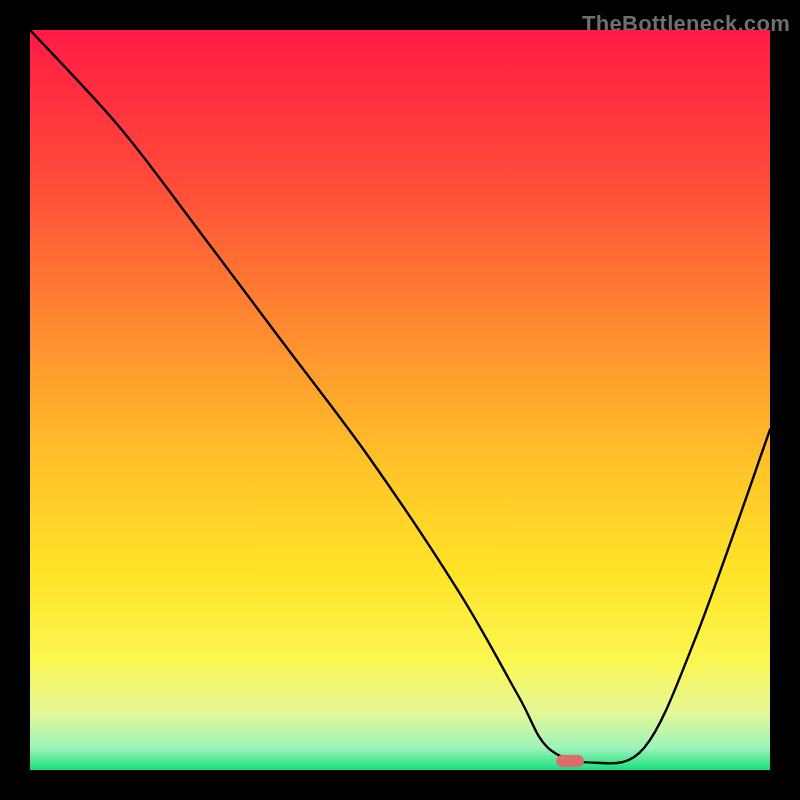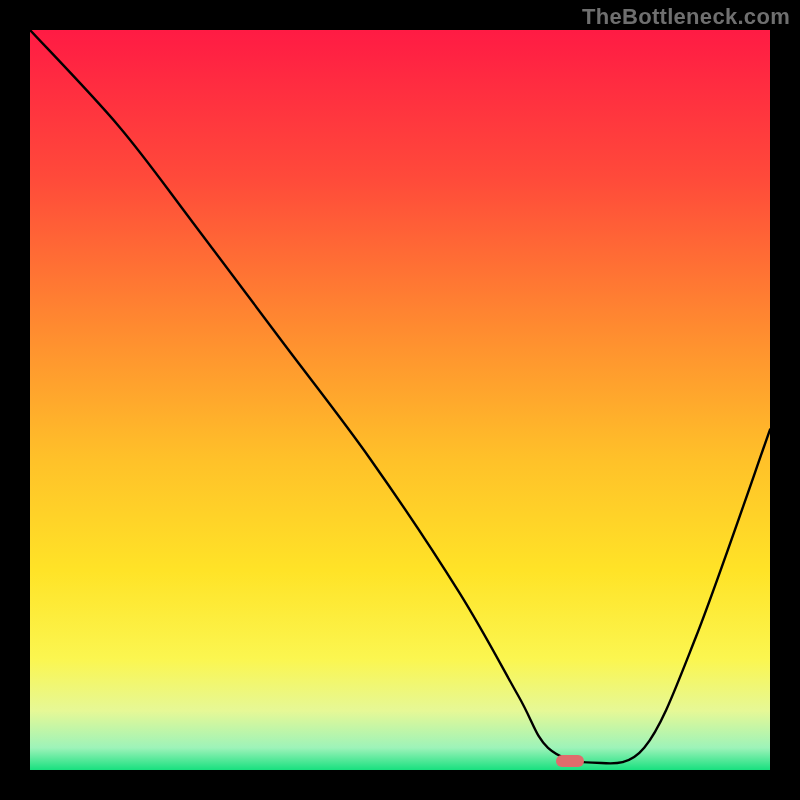--- a/index.html
+++ b/index.html
@@ -10,21 +10,21 @@
     background: #000;
     overflow: hidden;
   }
   .stage {
     position: relative;
     width: 800px;
     height: 800px;
   }
   .watermark {
     position: absolute;
-    top: 4px;
+    top: 11px;
     right: 10px;
     font-family: Arial, Helvetica, sans-serif;
     font-size: 22px;
     font-weight: bold;
     color: #6f6f6f;
     letter-spacing: 0.3px;
     user-select: none;
   }
   .plot-area {
     position: absolute;

